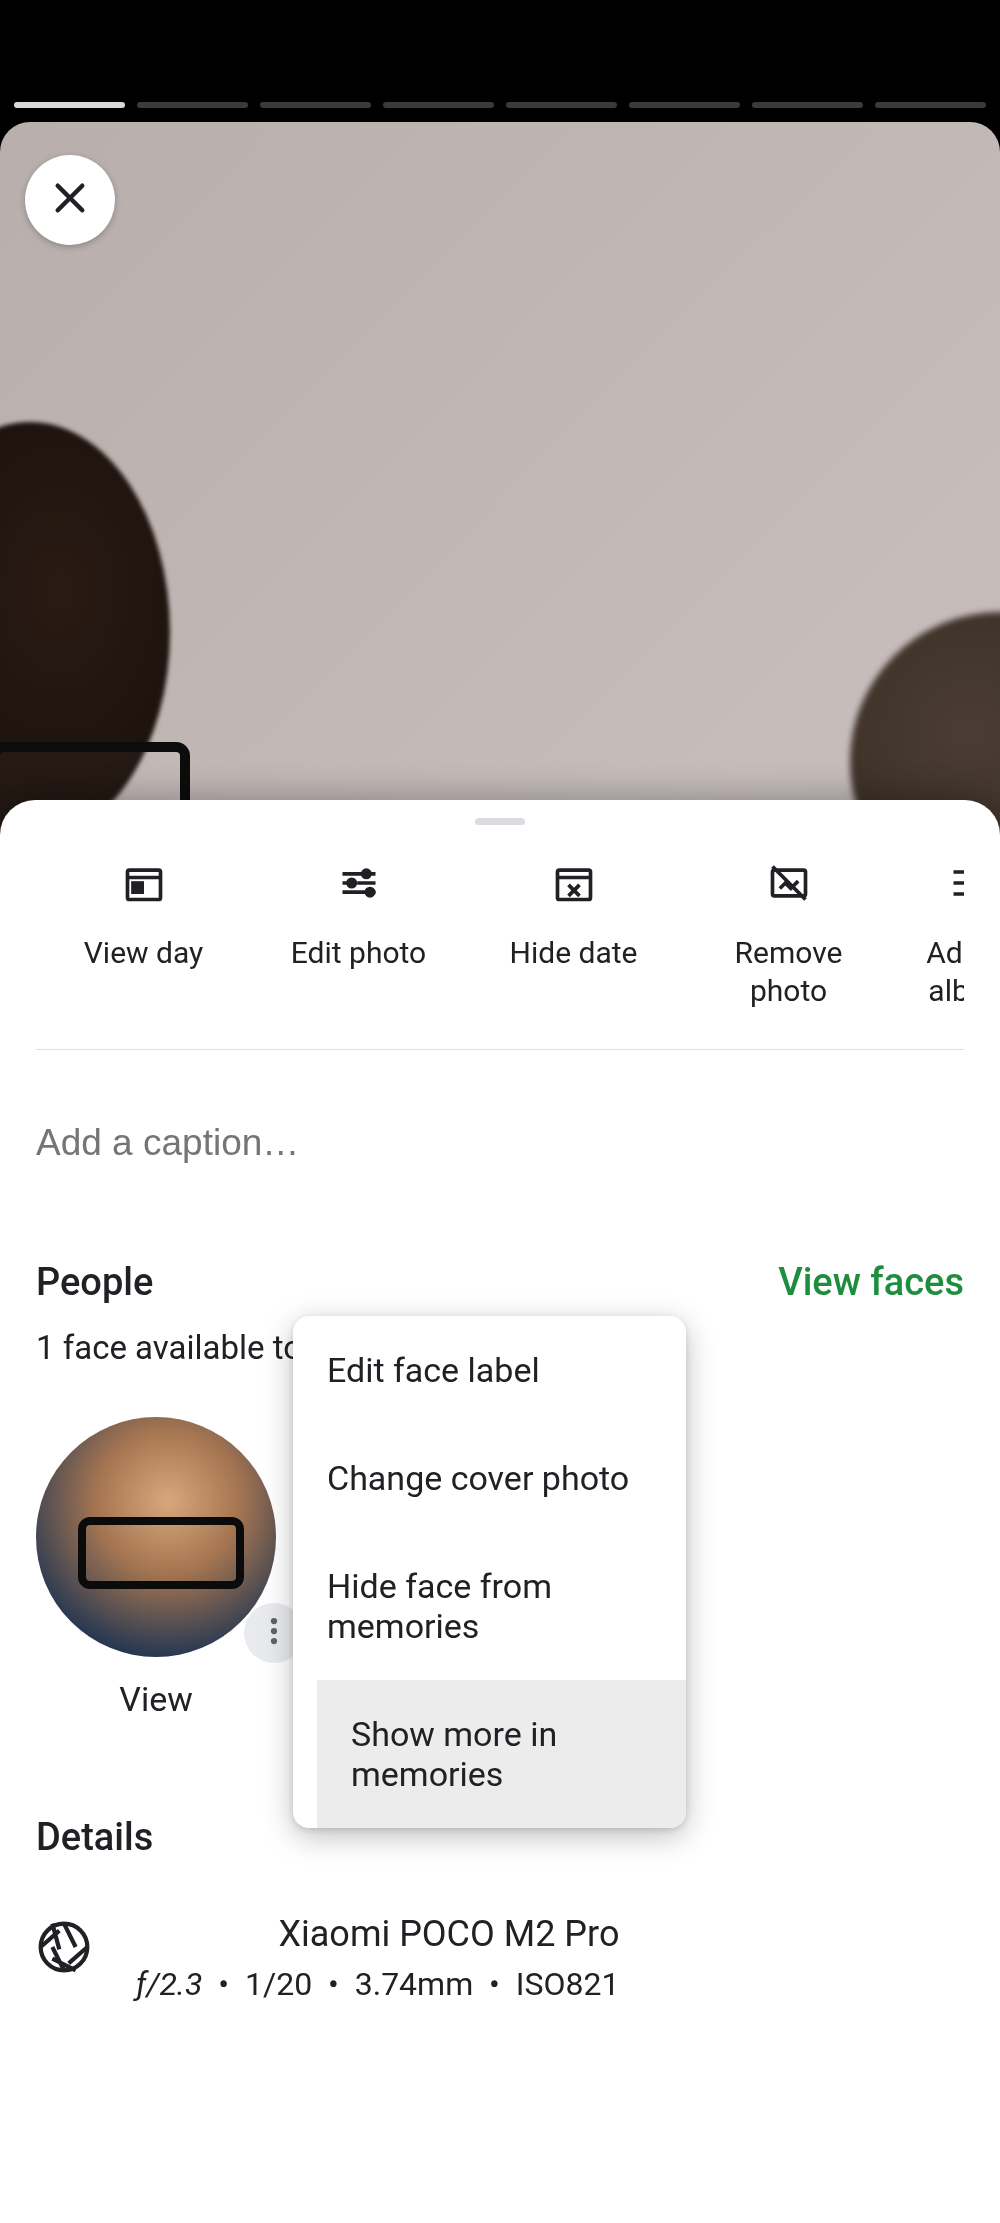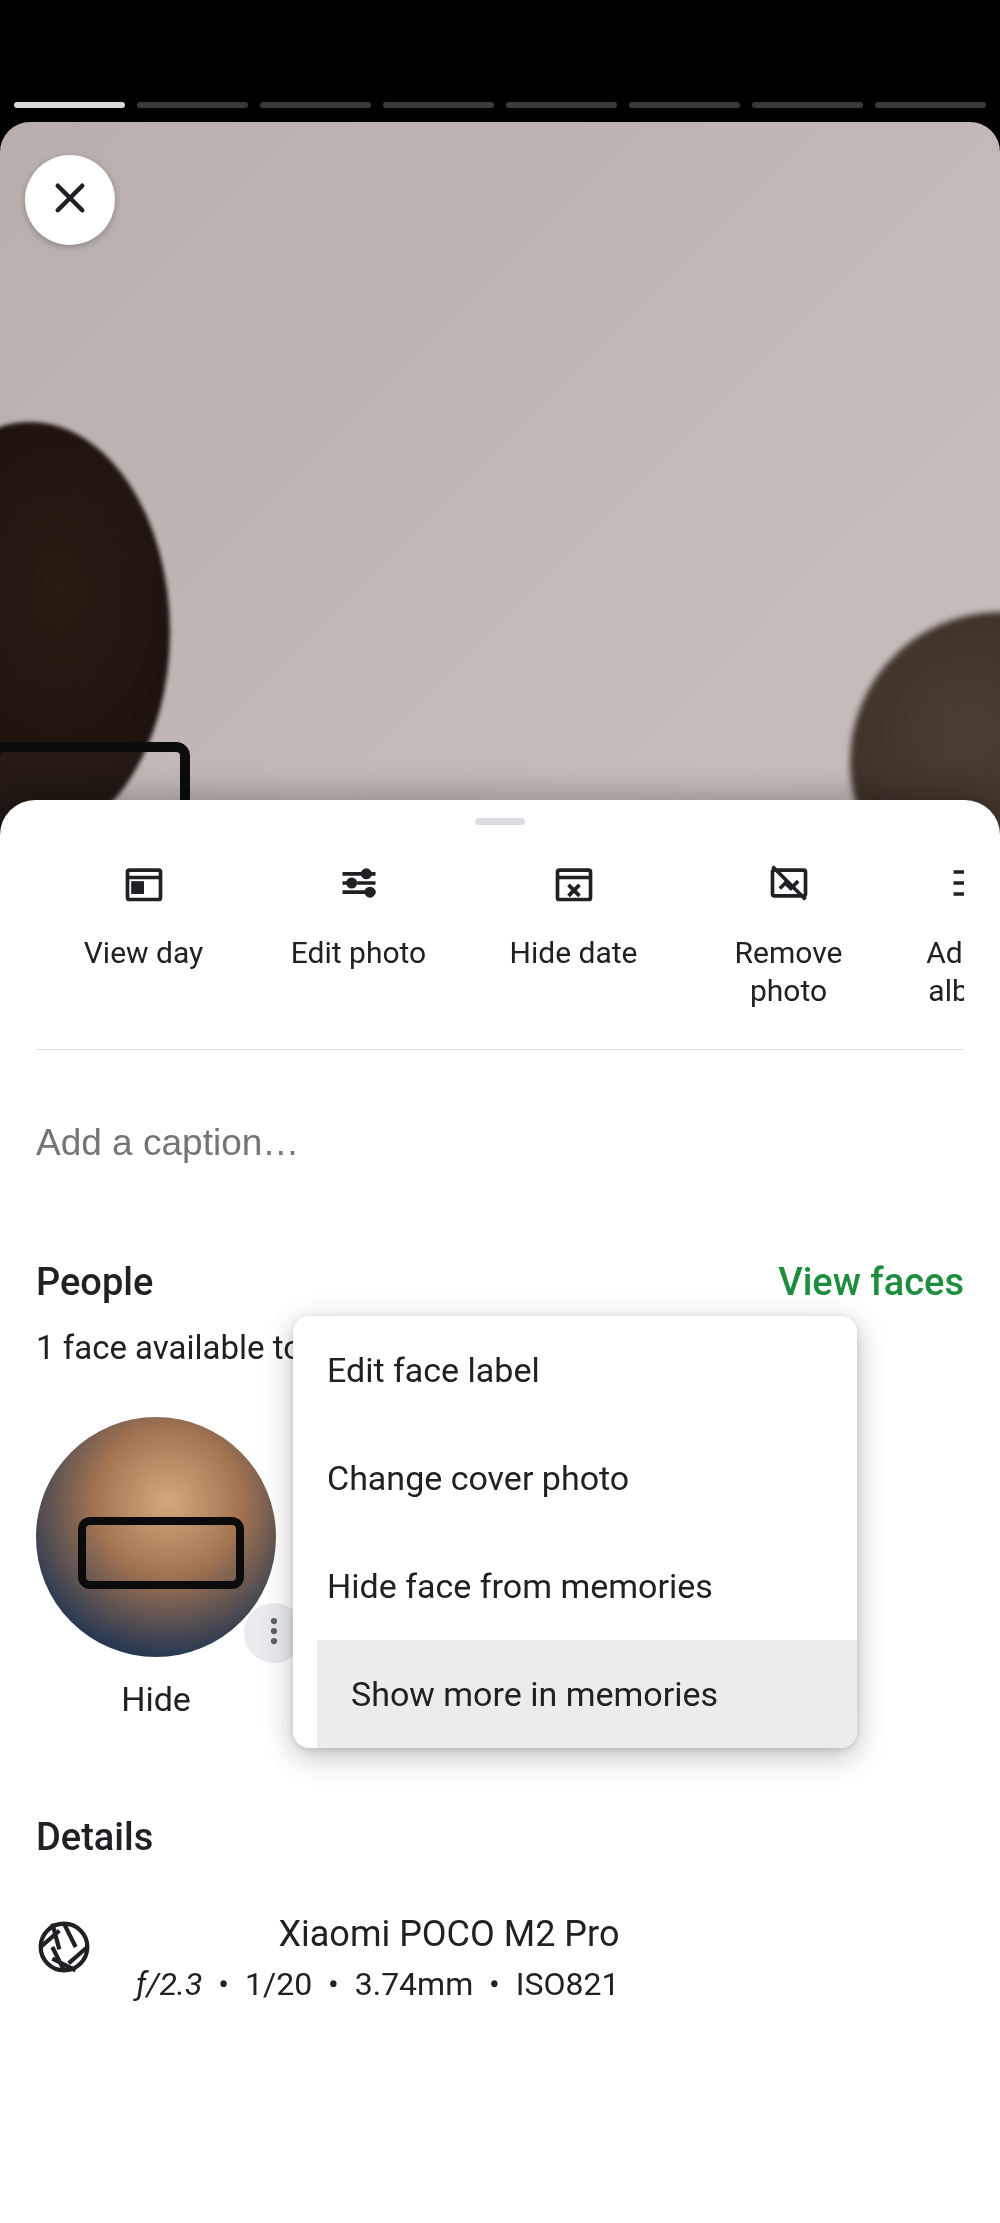--- a/index.html
+++ b/index.html
@@ -135,21 +135,21 @@
   .details-hdr{margin-top:96px;font-size:38px;font-weight:500;}
   .detail-row{display:flex;gap:44px;align-items:flex-start;margin-top:54px;text-align:right;}
   .detail-row svg{width:56px;height:56px;flex:0 0 56px;margin-top:6px;}
   .detail-text .line1{font-size:36px;font-weight:400;}
   .detail-text .line2{font-size:32px;color:var(--text-dark);margin-top:10px;}
 
   
   .popover{
     position:absolute;
     left:293px;top:1316px;
-    width:564px;
+    width:393px;
     background:#fff;border-radius:16px;
     box-shadow:0 8px 30px rgba(0,0,0,.25),0 2px 6px rgba(0,0,0,.12);
     overflow:hidden;
   }
   .popover .item{
     padding:34px 34px;font-size:34px;color:var(--text-dark);
   }
   .popover .item.pressed{background:#ececec;margin-left:24px;}
 
   .italic-f{font-style:italic;}
@@ -255,21 +255,21 @@
           <div class="avatar-more">
             <span>
               <svg viewBox="0 0 6 24" fill="#5f6368">
                   <circle cx="3" cy="4" r="2.5"></circle>
                   <circle cx="3" cy="12" r="2.5"></circle>
                   <circle cx="3" cy="20" r="2.5"></circle>
                 </svg>
             </span>
           </div>
         </div>
-        <div class="plabel">Hide</div>
+        <div class="plabel">View</div>
       </div>
       <div class="person">
         <div class="avatar second">
           <div class="avatar-more">
             <span>
               <svg viewBox="0 0 6 24" fill="#5f6368">
                   <circle cx="3" cy="4" r="2.5"></circle>
                   <circle cx="3" cy="12" r="2.5"></circle>
                   <circle cx="3" cy="20" r="2.5"></circle>
                 </svg>

